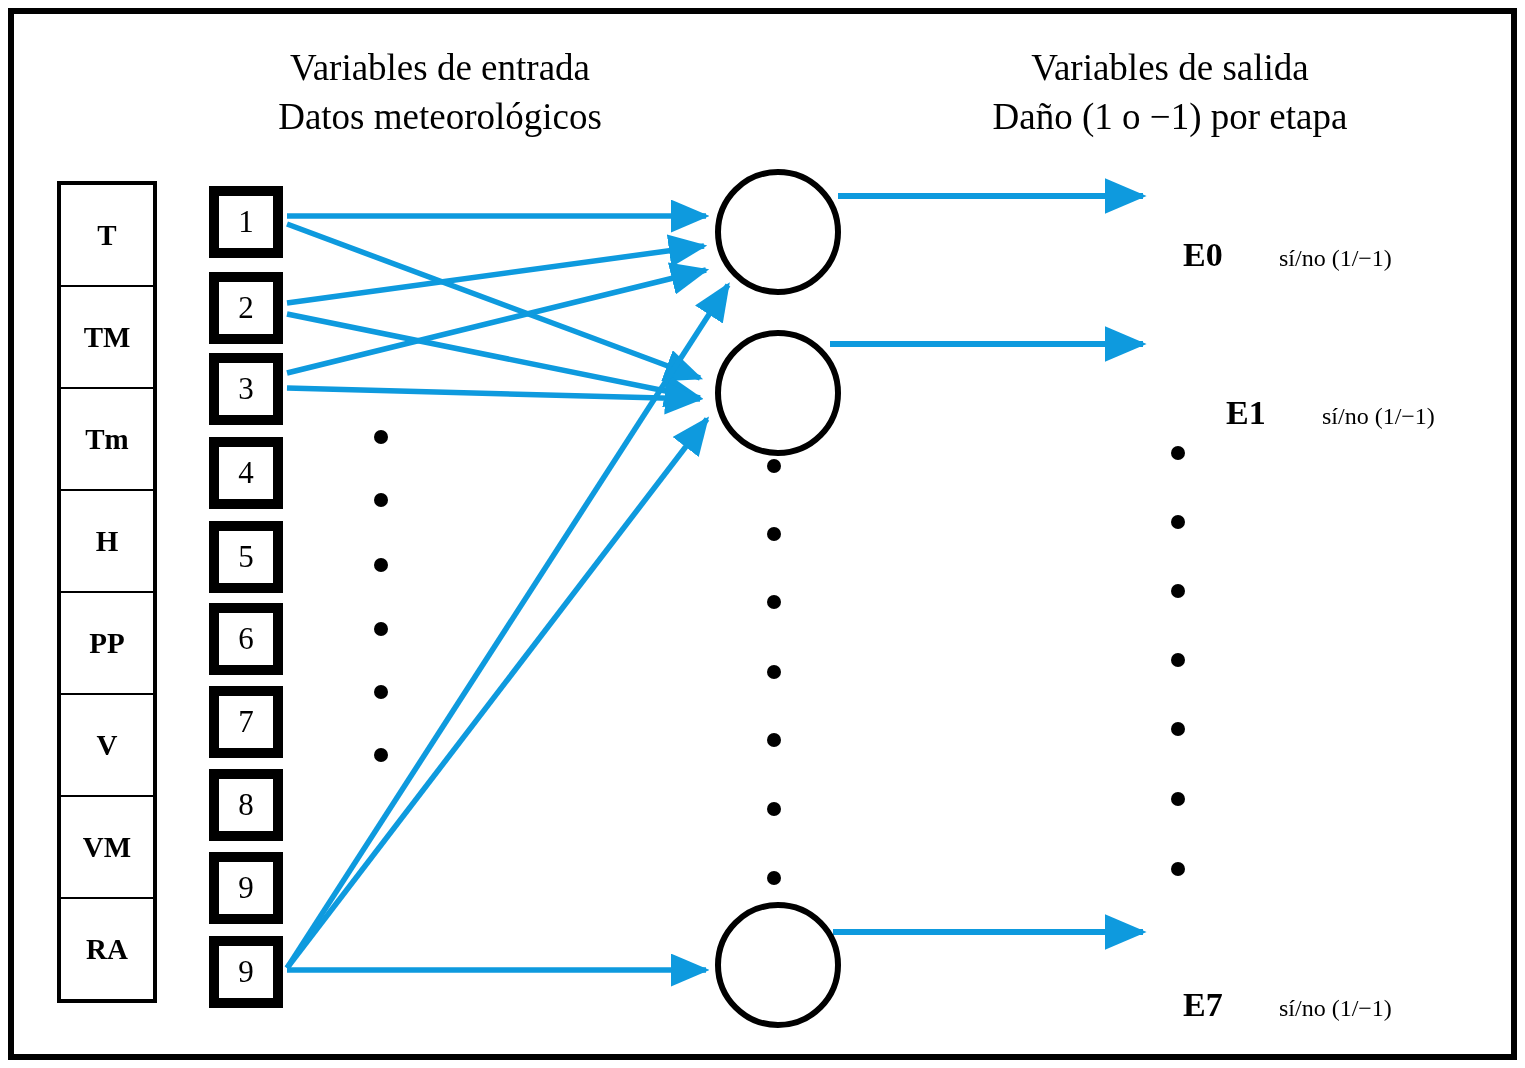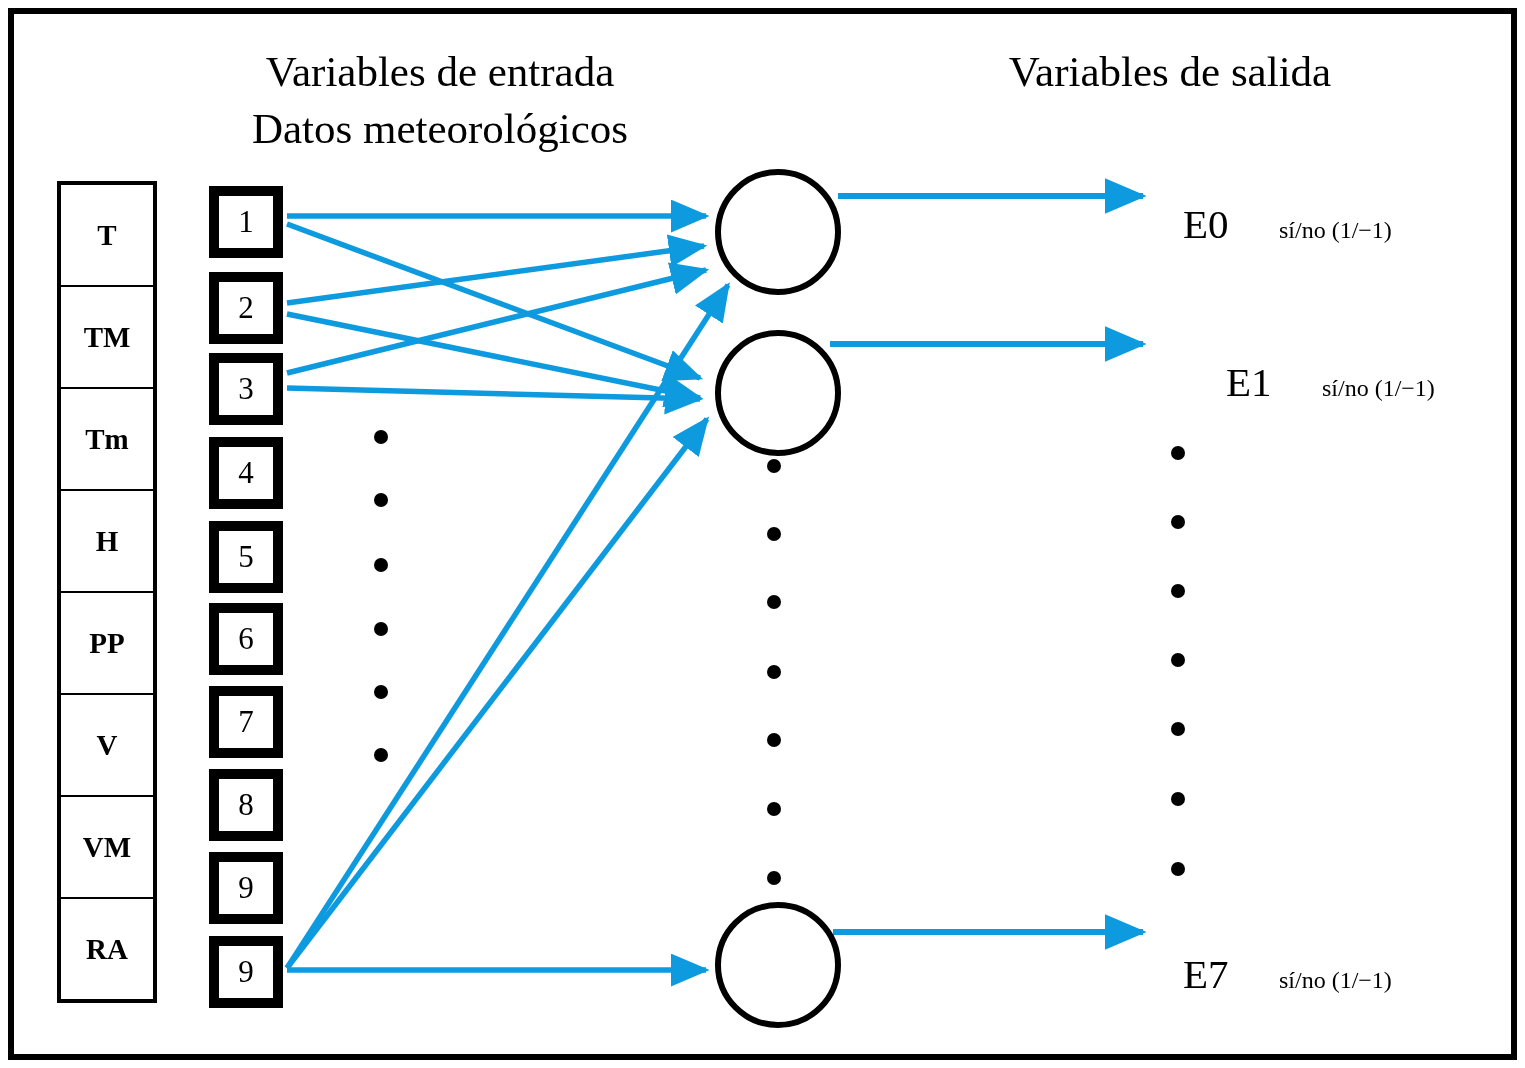--- a/index.html
+++ b/index.html
@@ -34,21 +34,21 @@
     left: 0;
     top: 0;
     width: 1525px;
     height: 1068px;
   }
   
   .heading {
     position: absolute;
     text-align: center;
     color: #000000;
-    font-size: 43px;
+    font-size: 37px;
     line-height: 1.32;
     white-space: nowrap;
     font-family: "Liberation Serif", "DejaVu Serif", serif;
   }
   #heading-input  { left: 160px; top: 44px; width: 560px; }
   #heading-output { left: 890px; top: 44px; width: 560px; }
   .heading-line { display: block; }
 
   
   #var-table {
@@ -95,24 +95,25 @@
 
   
   .out-row {
     position: absolute;
     display: flex;
     align-items: baseline;
     white-space: nowrap;
     color: #000000;
   }
   .out-code {
-    font-weight: normal;
-    font-size: 41px;
+    font-weight: bold;
+    font-size: 34px;
     width: 96px;
     font-family: "Liberation Serif", "DejaVu Serif", serif;
+    margin-top: 36px;
   }
   .out-desc {
     font-size: 24px;
     font-family: "Liberation Serif", "DejaVu Serif", serif;
   }
 </style>
 </head>
 <body>
 
 <div id="figure-root">
@@ -169,20 +170,21 @@
         <circle cx="1178" cy="869" r="7" fill="#000000"></circle>
       </g>
   </svg>
 
   <div class="heading" id="heading-input">
     <span class="heading-line">Variables de entrada</span>
     <span class="heading-line">Datos meteorológicos</span>
   </div>
   <div class="heading" id="heading-output">
     <span class="heading-line">Variables de salida</span>
+    <span class="heading-line">Daño (1 o −1) por etapa</span>
   </div>
 
   <div id="var-table">
       <div class="var-cell">T</div>
       <div class="var-cell">TM</div>
       <div class="var-cell">Tm</div>
       <div class="var-cell">H</div>
       <div class="var-cell">PP</div>
       <div class="var-cell">V</div>
       <div class="var-cell">VM</div>

